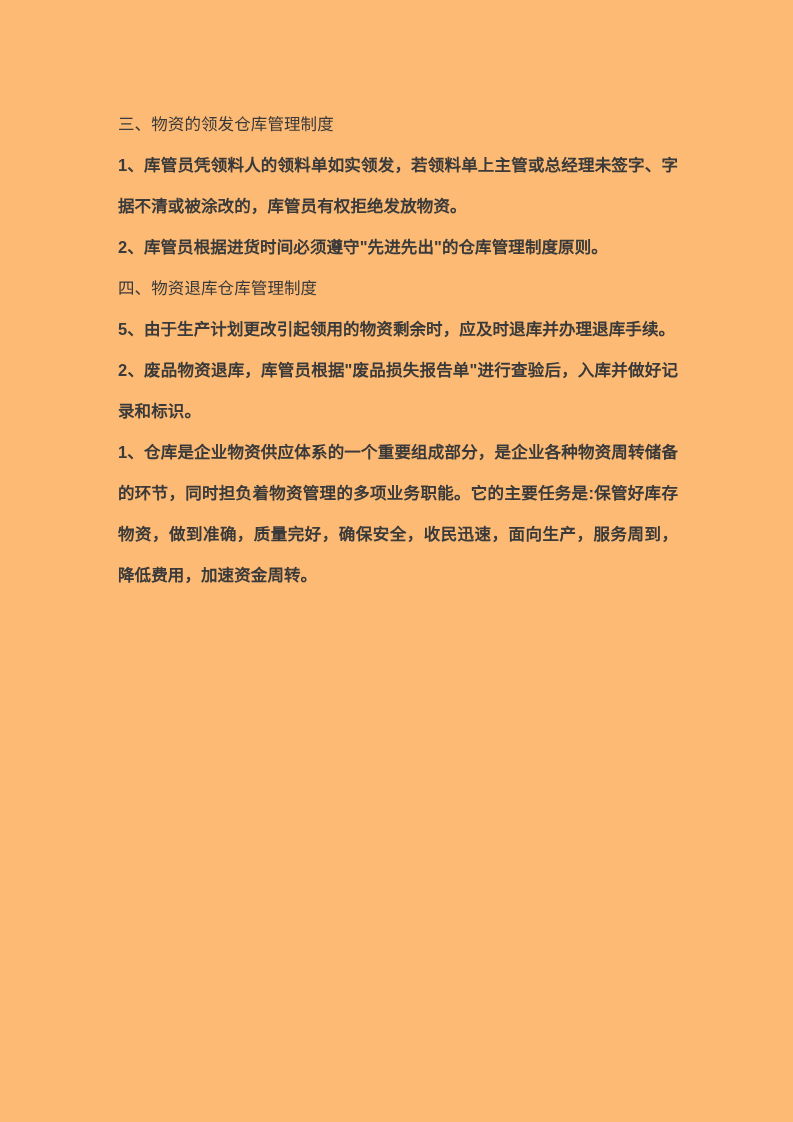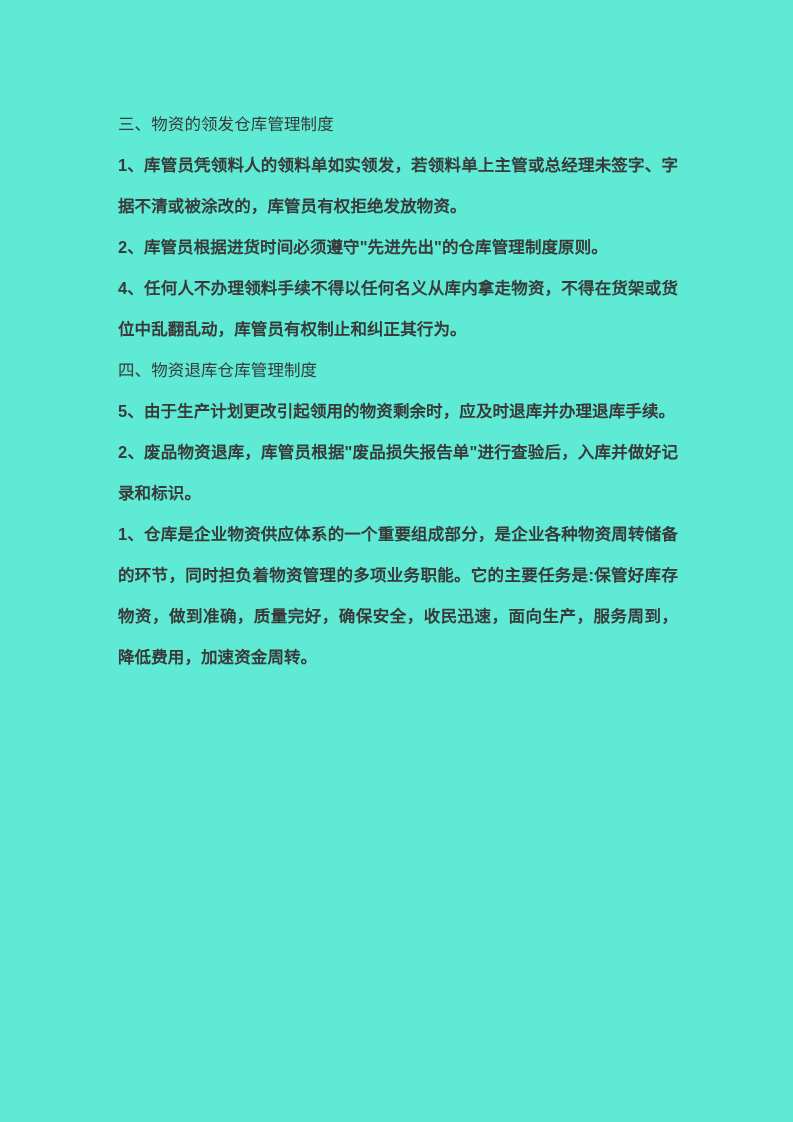--- a/index.html
+++ b/index.html
@@ -16,21 +16,21 @@
     font-family: "Liberation Sans", "DejaVu Sans", sans-serif;
     color: #3a3a3a;
     -webkit-font-smoothing: antialiased;
   }
 
   
   .page {
     position: relative;
     width: 793px;
     height: 1122px;
-    background: #5eead4;
+    background: #fdba74;
     box-sizing: border-box;
   }
 
   
   .doc-body {
     position: absolute;
     left: 118px;
     top: 104px;
     width: 560px;
   }
@@ -65,21 +65,20 @@
 
   <div class="doc-body">
 
     <p class="block heading short">三、物资的领发仓库管理制度</p>
 
     <p class="block">1、库管员凭领料人的领料单如实领发，若领料单上主管或总经理未签字、字据不清或被涂改的，库管员有权拒绝发放物资。</p>
 
     <p class="block short">2、库管员根据进货时间必须遵守"先进先出"的仓库管理制度原则。</p>
 
 
-    <p class="block">4、任何人不办理领料手续不得以任何名义从库内拿走物资，不得在货架或货位中乱翻乱动，库管员有权制止和纠正其行为。</p>
 
 
     <p class="block heading short">四、物资退库仓库管理制度</p>
 
     <p class="block short">5、由于生产计划更改引起领用的物资剩余时，应及时退库并办理退库手续。</p>
 
     <p class="block">2、废品物资退库，库管员根据"废品损失报告单"进行查验后，入库并做好记录和标识。</p>
 
 
     <p class="block">1、仓库是企业物资供应体系的一个重要组成部分，是企业各种物资周转储备的环节，同时担负着物资管理的多项业务职能。它的主要任务是:保管好库存物资，做到准确，质量完好，确保安全，收民迅速，面向生产，服务周到，降低费用，加速资金周转。</p>

